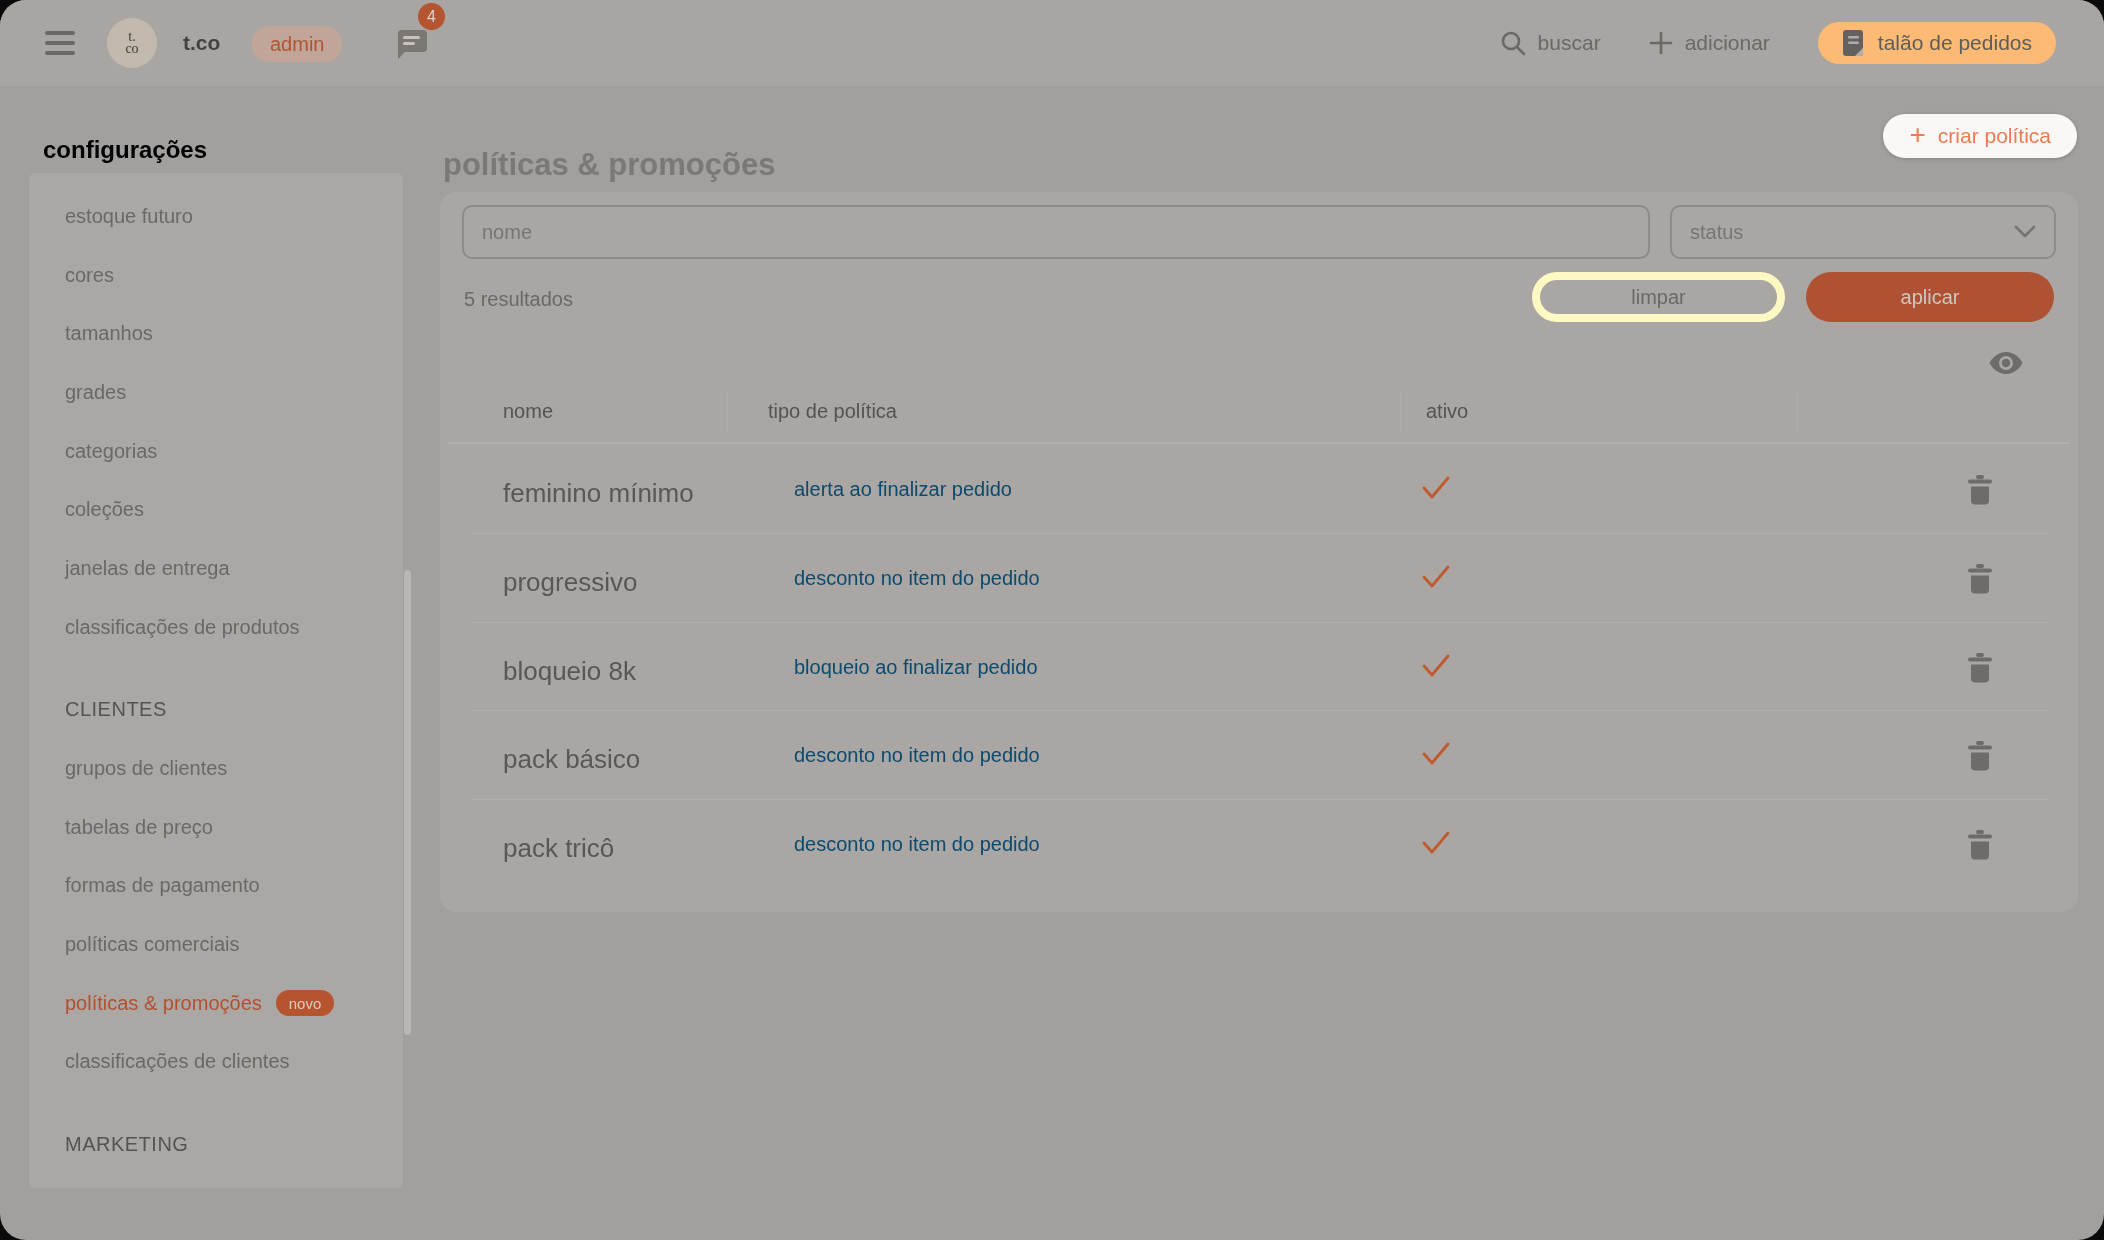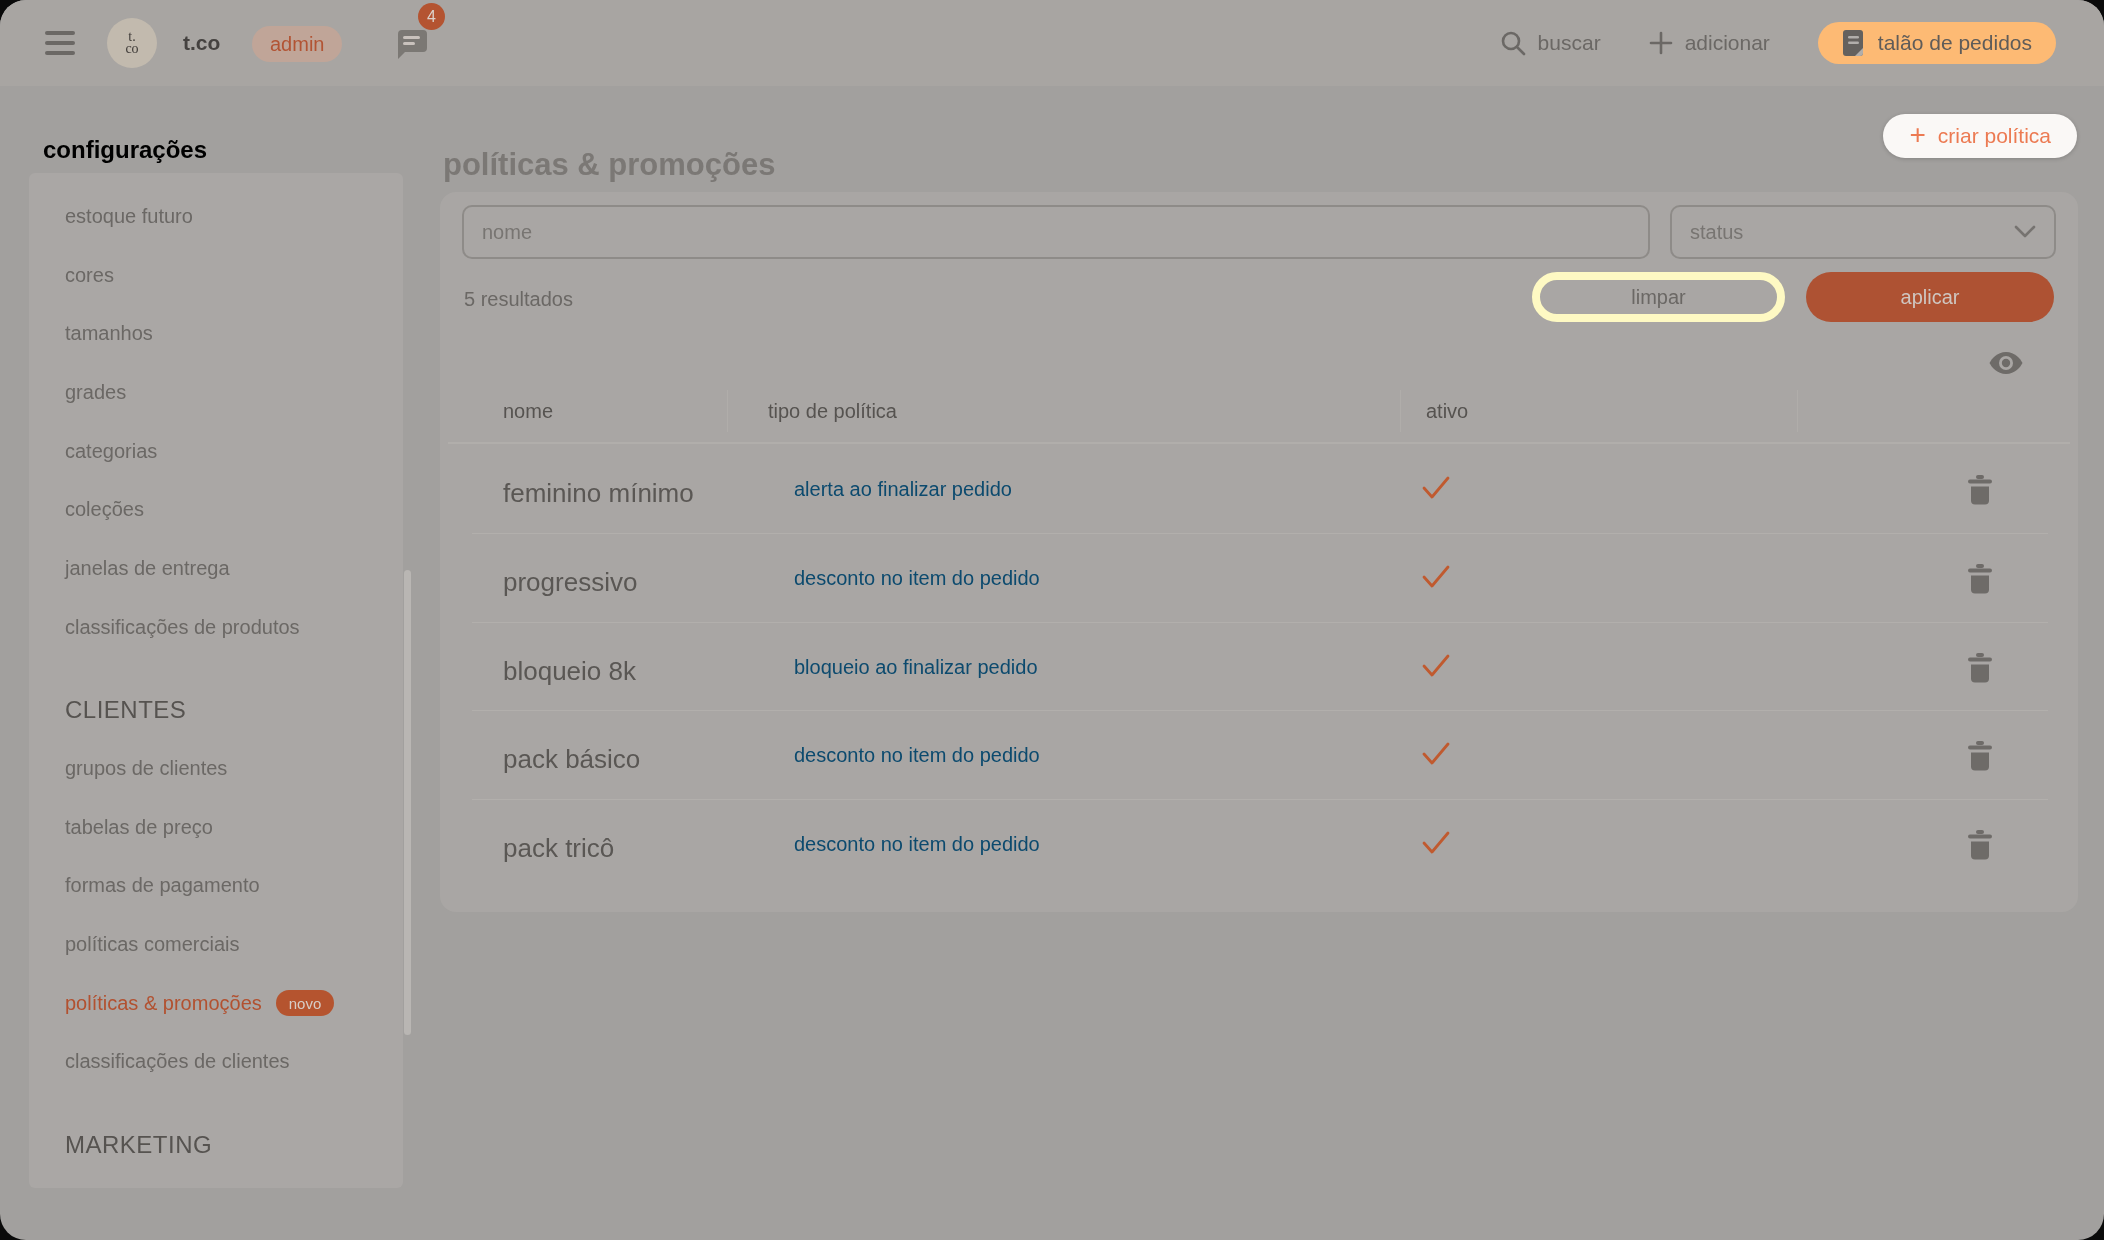--- a/index.html
+++ b/index.html
@@ -19,21 +19,21 @@
   .tb-right{position:absolute;right:48px;top:0;height:86px;display:flex;align-items:center;gap:48px;}
   .tb-action{display:flex;align-items:center;gap:12px;background:none;border:none;padding:0;cursor:pointer;font-size:21px;color:#6b6865;}
   .pad-pill{display:flex;align-items:center;gap:12px;height:42px;padding:0 24px;border-radius:21px;background:#fdba74;border:none;cursor:pointer;font-size:21px;color:#5f5c59;}
 
   
   .side-title{position:absolute;left:43px;top:120px;font-size:24px;font-weight:bold;color:#000000;}
   .side-panel{position:absolute;left:29px;top:173px;width:374px;height:1015px;background:#aaa7a5;border-radius:6px;overflow:hidden;padding-top:14px;}
   .side-item{position:relative;height:58.7px;display:flex;align-items:center;padding-left:36px;gap:14px;font-size:20px;color:#6b6865;cursor:pointer;}
   .side-item.active{color:#b25130;}
   .novo-badge{display:inline-flex;align-items:center;height:26px;padding:0 13px;border-radius:13px;background:#b5542f;color:#d7cdc7;font-size:15px;}
-  .side-section{height:58.7px;margin-top:24px;display:flex;align-items:center;padding-left:36px;font-size:24px;letter-spacing:0.5px;color:#565350;}
+  .side-section{height:58.7px;margin-top:24px;display:flex;align-items:center;padding-left:36px;font-size:20px;letter-spacing:0.5px;color:#565350;}
   .side-scroll{position:absolute;left:404px;top:570px;width:7px;height:465px;border-radius:4px;background:#b9b6b3;cursor:grab;}
 
   
   .main-title{position:absolute;left:443px;top:121px;font-size:31px;font-weight:bold;color:#7b7875;}
   .create-btn{position:absolute;right:27px;top:114px;height:44px;padding:0 26px;border-radius:22px;background:#faf8f6;border:none;cursor:pointer;display:flex;align-items:center;gap:12px;font-size:21px;color:#ec7a52;box-shadow:0 1px 4px rgba(0,0,0,0.18);}
   .create-btn .plus{font-size:28px;line-height:1;margin-top:-3px;color:#ec7a52;}
 
   
   .card{position:absolute;left:440px;top:192px;width:1638px;height:720px;background:#a9a6a4;border-radius:16px;}
   .name-input{position:absolute;left:22px;top:13px;width:1188px;height:54px;border:2px solid #8e8b88;border-radius:10px;background:transparent;padding:0 18px;font-size:20px;color:#565350;outline:none;}

